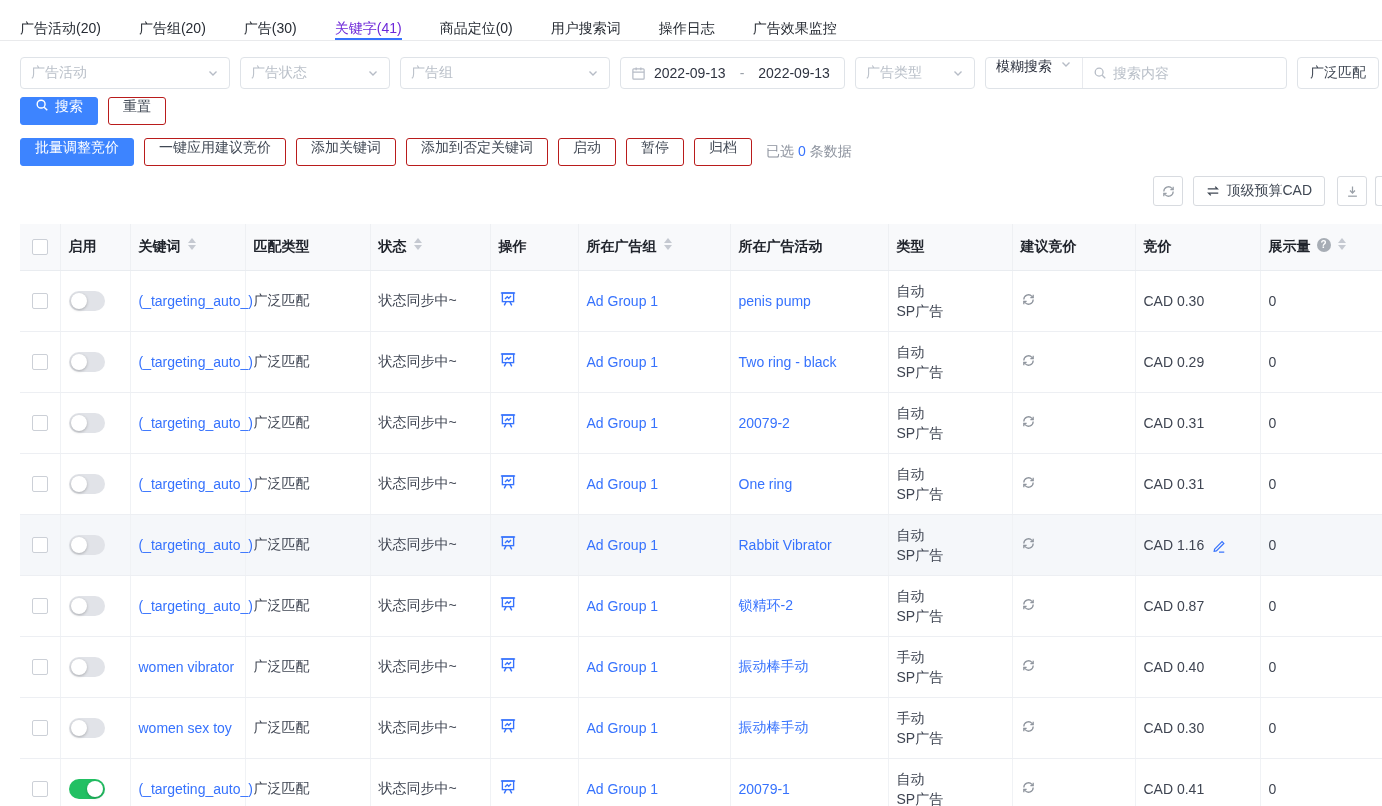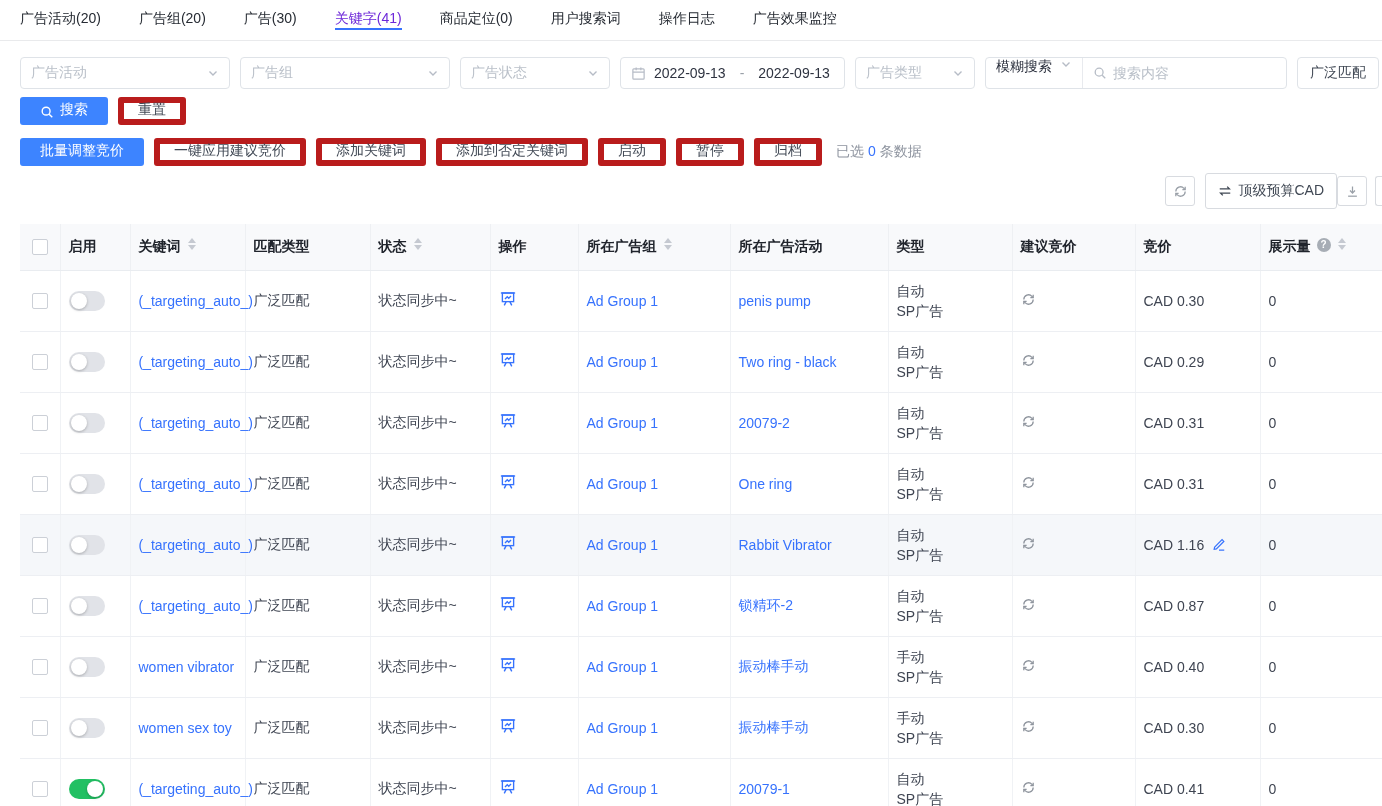--- a/index.html
+++ b/index.html
@@ -1,21 +1,21 @@
 <!DOCTYPE html>
 <html><head>
 <meta charset="utf-8">
 <style>
   *{box-sizing:border-box;margin:0;padding:0}
   html,body{width:1382px;height:806px;overflow:hidden;background:#fff;
     font-family:"Liberation Sans","DejaVu Sans",sans-serif;font-size:14px;color:#3f4552}
   svg{display:block}
 
   
-  .tabbar{display:flex;align-items:center;height:41px;border-bottom:1px solid #e9eaec;
+  .tabbar{display:flex;align-items:flex-end;height:41px;border-bottom:1px solid #e9eaec;
     padding-left:20px;gap:38px;background:#fff}
   .tab{display:flex;align-items:center;color:#262b33;cursor:pointer;white-space:nowrap;
     border-bottom:2px solid transparent}
   .tab.active{color:#6d28d9;border-bottom-color:#3672fd}
 
   
   .filters{display:flex;align-items:center;margin:16px 0 0 20px;height:32px}
   .ctl{height:32px;border:1px solid #dfe3e8;border-radius:4px;background:#fff;
     display:flex;align-items:center;margin-right:10px}
   .select{justify-content:space-between;padding:0 10px;cursor:pointer}
@@ -30,33 +30,33 @@
   .searchbox{display:flex;align-items:center;gap:6px;padding:0 10px;flex:1}
   .searchbox input{border:none;outline:none;width:160px;font-size:14px;color:#2e3340;
     font-family:inherit;background:transparent}
   .searchbox input::placeholder{color:#bac0c9}
   .w210{width:210px}.w150{width:150px}.w225{width:225px}.w120{width:120px}.w302{width:302px}
   .morebtn{width:82px;justify-content:center;color:#404854;cursor:pointer;margin-right:0}
 
   
   .actrow{display:flex;align-items:center;margin:8px 0 0 20px}
   .actrow.second{margin-top:13px}
-  .btn{height:28px;padding:0 14px;border:6px solid #b91c1c;border-radius:3px;background:#fff;
-    color:#404854;font-size:14px;display:inline-flex;align-items:flex-end;gap:6px;cursor:pointer;
+  .btn{height:28px;padding:0 14px;border:1px solid #b91c1c;border-radius:3px;background:#fff;
+    color:#404854;font-size:14px;display:inline-flex;align-items:flex-start;gap:6px;cursor:pointer;
     margin-right:10px;white-space:nowrap;font-family:inherit}
   .btn.primary{background:#3d84ff;border-color:#3d84ff;color:#fff}
   .selinfo{color:#8d939e;margin-left:4px}
   .selinfo .count{color:#3672fd;padding:0 4px}
 
   
   .toolbar{display:flex;justify-content:flex-end;align-items:center;margin-top:10px;height:30px}
   .iconbtn{width:30px;height:30px;border:1px solid #d8dbe0;border-radius:3px;background:#fff;
     display:flex;align-items:center;justify-content:center;color:#9aa0a8;cursor:pointer;margin-right:10px}
-  .budgetbtn{height:36px;border:1px solid #d8dbe0;border-radius:3px;background:#fff;color:#404854;
-    display:flex;align-items:center;gap:6px;padding:0 12px;cursor:pointer;margin-right:0}
+  .budgetbtn{height:30px;border:1px solid #d8dbe0;border-radius:3px;background:#fff;color:#404854;
+    display:flex;align-items:center;gap:6px;padding:0 12px;cursor:pointer;margin-right:12px}
   .sliver{width:7px;height:30px;border:1px solid #d8dbe0;border-right:none;
     border-radius:3px 0 0 3px;background:#fff}
 
   
   table{border-collapse:collapse;table-layout:fixed;width:1362px;margin:18px 0 0 20px}
   thead th{background:#f8f9fb;height:46px;font-weight:700;color:#20242c;text-align:left;
     padding:0 8px;border-right:1px solid #eef0f3;border-bottom:1px solid #e9ecf0;font-size:14px}
   tbody td{height:61px;padding:0 8px;border-right:1px solid #f0f2f5;border-bottom:1px solid #edeff3;
     background:#fff}
   tr.hl td{background:#f5f7fa}
@@ -72,21 +72,21 @@
   .cb{display:inline-block;width:16px;height:16px;border:1px solid #ccd0d7;border-radius:2px;
     background:#fff;vertical-align:middle;cursor:pointer}
   .toggle{display:inline-block;width:36px;height:20px;border-radius:10px;background:#e1e3e8;
     position:relative;cursor:pointer;vertical-align:middle}
   .toggle::after{content:"";position:absolute;width:16px;height:16px;border-radius:50%;background:#fff;
     top:2px;left:2px;box-shadow:0 1px 3px rgba(0,0,0,.25)}
   .toggle.on{background:#22c063}
   .toggle.on::after{left:18px}
   .opicon{color:#3672fd;display:inline-block;cursor:pointer}
   .sugicon{color:#8f959e;display:inline-block;cursor:pointer}
-  .bidcell{display:flex;align-items:flex-start;gap:8px}
+  .bidcell{display:flex;align-items:flex-end;gap:8px}
   .editicon{color:#3672fd;cursor:pointer}
   .type-cell div{line-height:20px}
 </style>
 </head>
 <body>
 
 <div class="tabbar">
   <div class="tab">广告活动(20)</div>
   <div class="tab">广告组(20)</div>
   <div class="tab">广告(30)</div>
@@ -99,30 +99,30 @@
 
 <div class="filters">
   <div class="ctl select w210">
     <span class="ph">广告活动</span>
     <span class="caret">
       <svg width="12" height="12" viewBox="0 0 12 12" fill="none" stroke="currentColor" stroke-width="1.4">
           <path d="M2.5 4.5 L6 8 L9.5 4.5"></path>
         </svg>
     </span>
   </div>
-  <div class="ctl select w210">
-    <span class="ph">广告组</span>
+  <div class="ctl select w150">
+    <span class="ph">广告状态</span>
     <span class="caret">
       <svg width="12" height="12" viewBox="0 0 12 12" fill="none" stroke="currentColor" stroke-width="1.4">
           <path d="M2.5 4.5 L6 8 L9.5 4.5"></path>
         </svg>
     </span>
   </div>
-  <div class="ctl select w150">
-    <span class="ph">广告状态</span>
+  <div class="ctl select w210">
+    <span class="ph">广告组</span>
     <span class="caret">
       <svg width="12" height="12" viewBox="0 0 12 12" fill="none" stroke="currentColor" stroke-width="1.4">
           <path d="M2.5 4.5 L6 8 L9.5 4.5"></path>
         </svg>
     </span>
   </div>
   <div class="ctl datectl w225">
     <span class="caret" style="margin-left:0">
       <svg width="15" height="15" viewBox="0 0 16 16" fill="none" stroke="currentColor" stroke-width="1.3">
           <rect x="2" y="3" width="12" height="11" rx="1"></rect>

